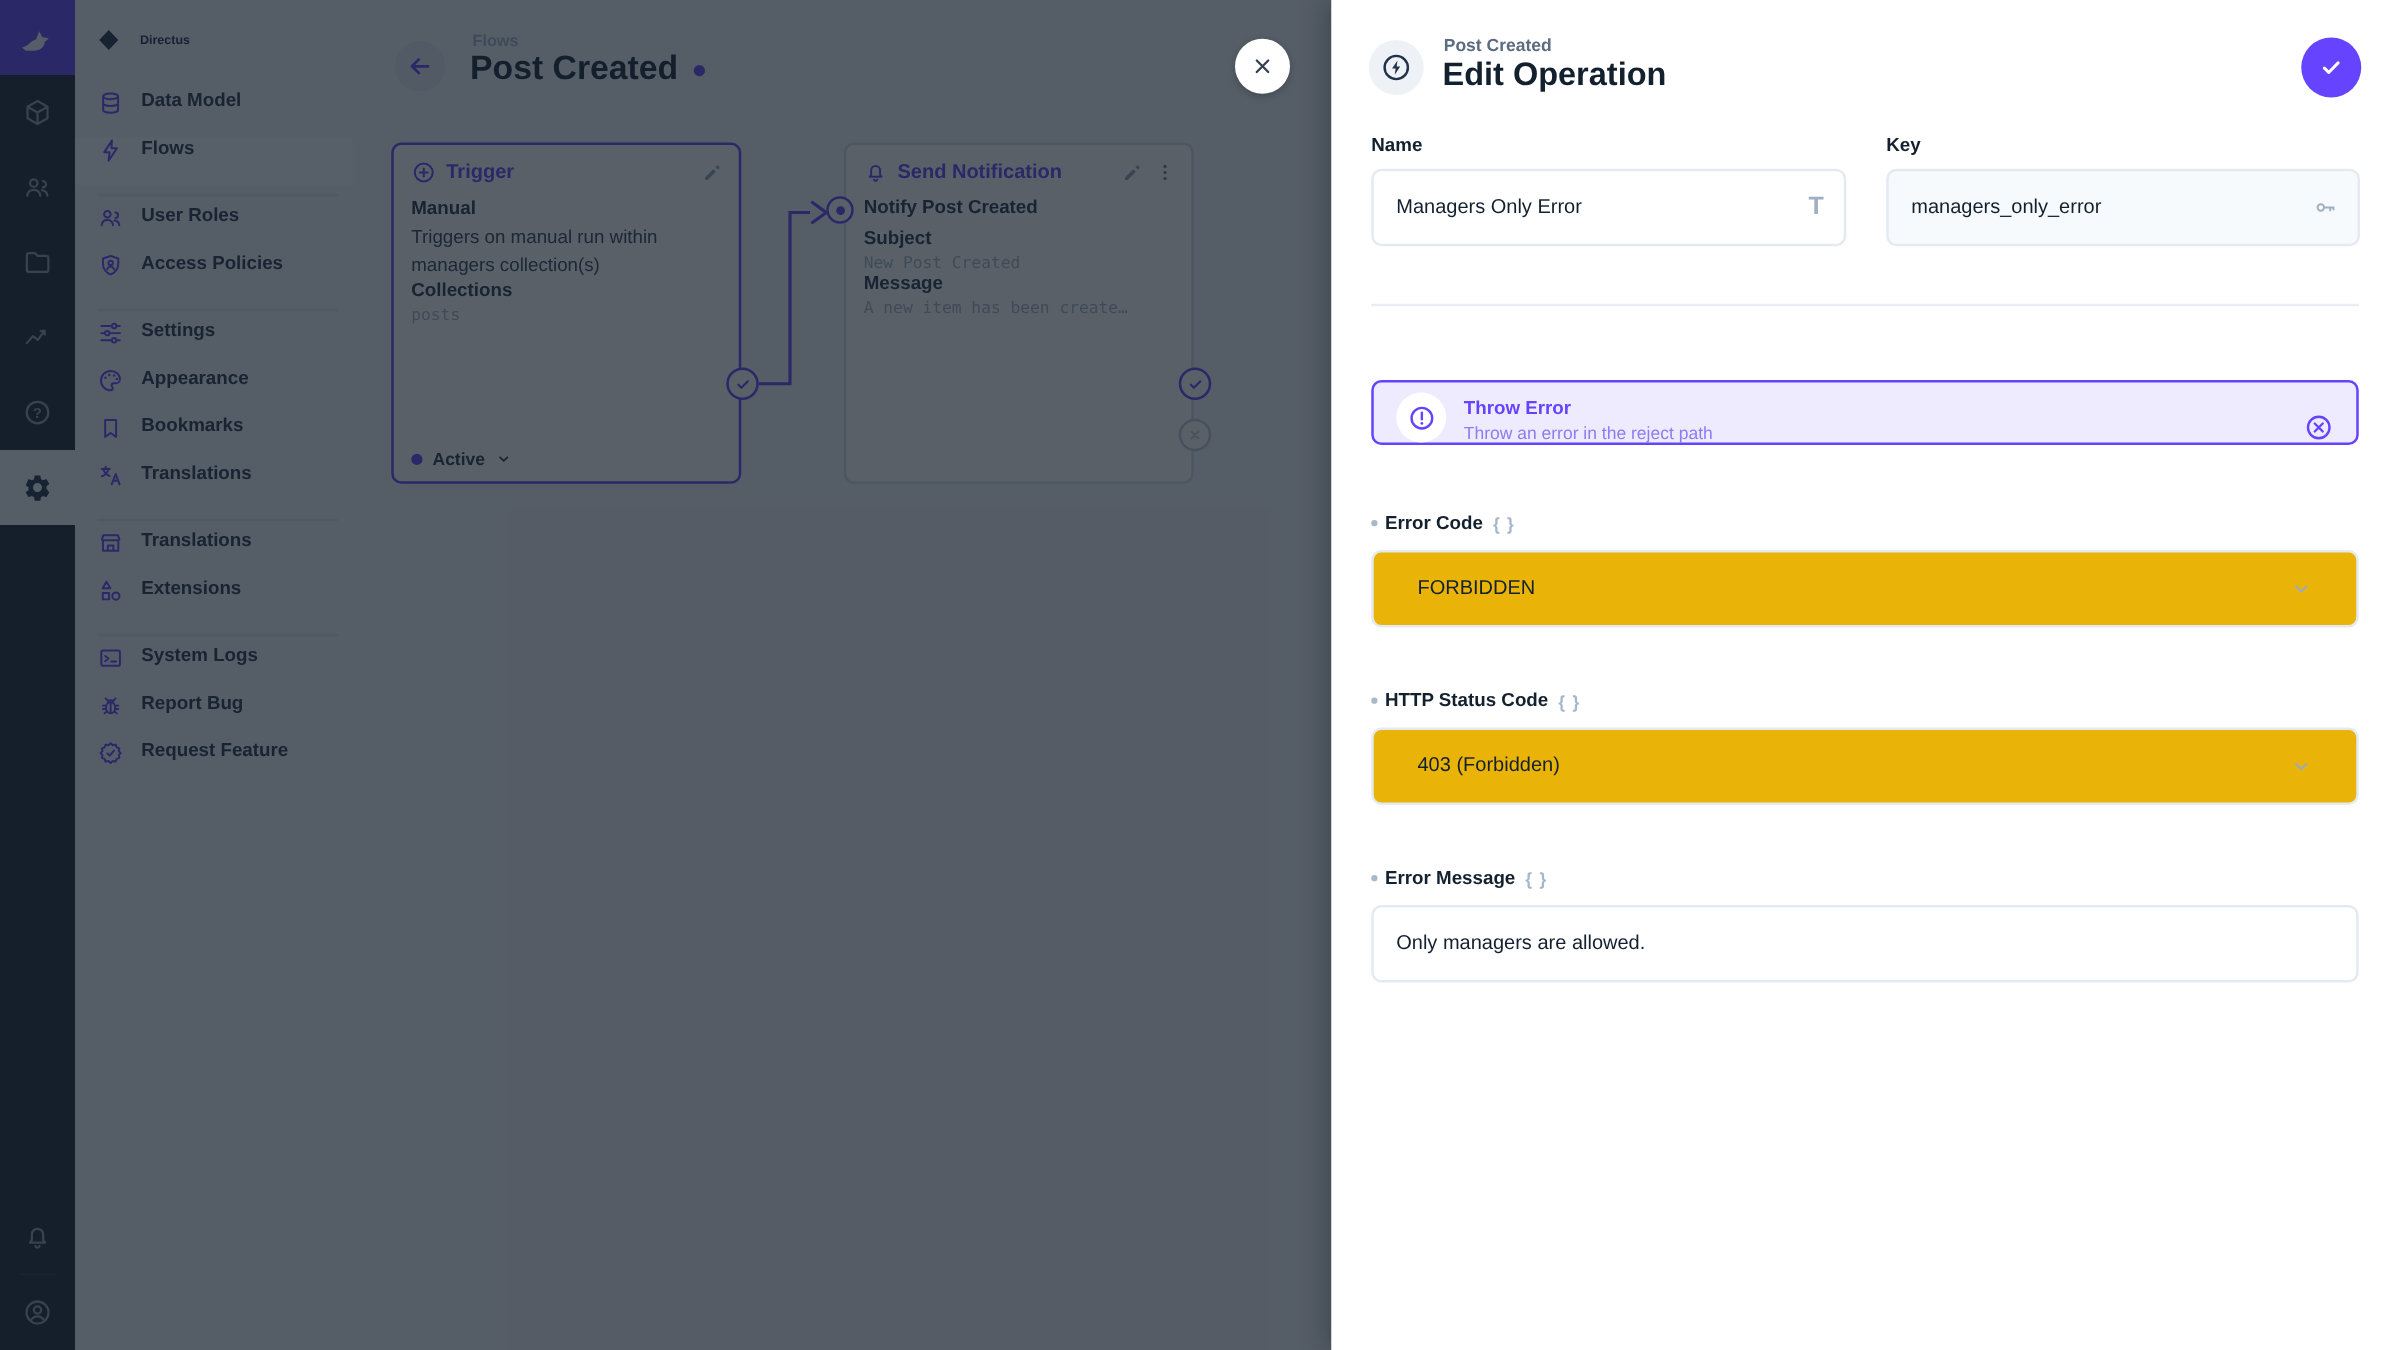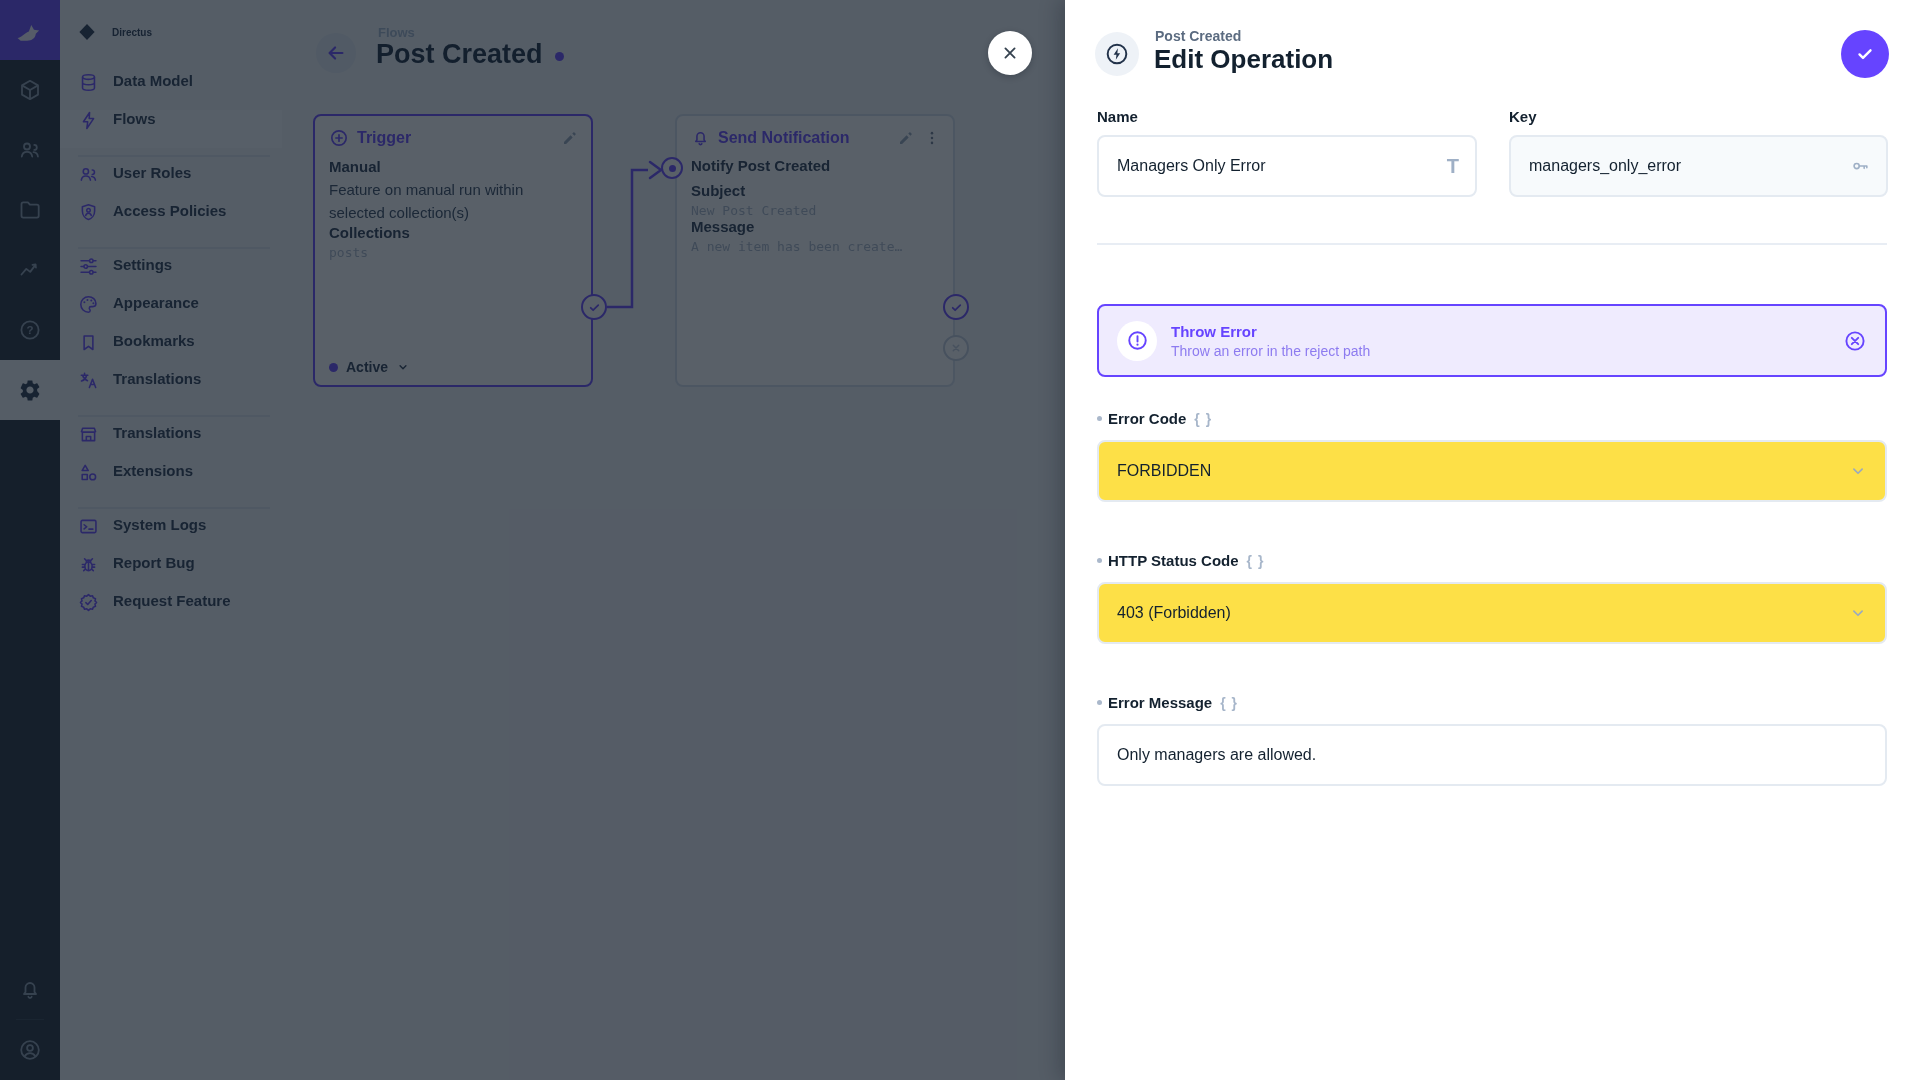--- a/index.html
+++ b/index.html
@@ -77,27 +77,27 @@
   .f-label{font-size:15px;font-weight:700;color:#13212f;display:flex;align-items:center}
   .req-dot{width:5px;height:5px;border-radius:50%;background:#aab8cb;margin-right:6px}
   .braces{margin-left:8px;font-size:14px;font-weight:600;letter-spacing:1px;color:#a7b6ca}
   .t-input{position:relative;margin-top:10px;height:62px;border:2px solid var(--border);border-radius:8px;background:#fff;display:flex;align-items:center}
   .t-input input{flex:1;height:100%;border:0;outline:0;background:transparent;padding:0 48px 0 18px;font-size:16px;color:#13212f;font-family:"Liberation Sans",sans-serif}
   .t-input .trail{position:absolute;right:16px;top:50%;transform:translateY(-50%);color:#9fb0c6}
   .t-input.is-disabled{background:#f7fafc}
   .t-icon-text{font-size:20px;font-weight:700}
   .divider{position:absolute;left:32px;right:33px;top:243px;border-top:2px solid #e8edf4}
 
-  .throw-panel{position:absolute;left:32px;right:33px;top:304px;height:73px;border:2px solid var(--accent);border-radius:8px;background:var(--panel-bg);display:flex;align-items:center;gap:14px;padding:0 18px}
+  .throw-panel{position:absolute;left:32px;right:33px;top:304px;height:52px;border:2px solid var(--accent);border-radius:8px;background:var(--panel-bg);display:flex;align-items:flex-end;gap:14px;padding:0 18px}
   .tp-icon{width:40px;height:40px;border-radius:50%;background:#fff;display:flex;align-items:center;justify-content:center;color:var(--accent)}
   .tp-title{font-size:15px;font-weight:700;color:var(--accent)}
   .tp-sub{margin-top:3px;font-size:14px;color:var(--panel-sub)}
   .tp-close{margin-left:auto;color:var(--accent);cursor:pointer}
 
-  .sel{position:absolute;left:32px;right:33px;height:62px;border:2px solid var(--border);border-radius:8px;background:#fde047;display:flex;align-items:center;padding:0 18px;font-size:16px;color:#13212f;cursor:pointer}
+  .sel{position:absolute;left:32px;right:33px;height:62px;border:2px solid var(--border);border-radius:8px;background:#eab308;display:flex;align-items:center;padding:0 35px;font-size:16px;color:#13212f;cursor:pointer}
   .sel .chev{margin-left:auto;color:#9aaabf}
   .lbl-row{position:absolute;left:32px}
 </style>
 </head>
 <body>
 
 <div class="screen">
 
   <div class="canvas"></div>
 
@@ -129,21 +129,21 @@
       </span>
       <span class="c-title">Trigger</span>
       <span class="icon card-action">
         <svg width="18" height="18" viewBox="0 0 24 24" fill="currentColor">
             <path d="M4 17.2V20h2.8l8.8-8.8-2.8-2.8L4 17.2zM17.9 8.9l1.4-1.4c.4-.4.4-1 0-1.4l-1.4-1.4c-.4-.4-1-.4-1.4 0L15 6.1l2.9 2.8z"></path>
           </svg>
       </span>
     </div>
     <div class="card-body">
       <div class="prop-name">Manual</div>
-      <div class="prop-desc">Feature on manual run within selected collection(s)</div>
+      <div class="prop-desc">Triggers on manual run within managers collection(s)</div>
       <div class="prop-label">Collections</div>
       <div class="prop-mono">posts</div>
     </div>
     <div class="card-footer">
       <span class="status-dot"></span>
       <span class="status-text">Active</span>
       <span class="icon" style="color:#26364e">
         <svg width="14" height="14" viewBox="0 0 24 24" fill="none" stroke="currentColor" stroke-width="2.4" stroke-linecap="round" stroke-linejoin="round">
             <path d="M7 10l5 5 5-5"></path>
           </svg>

